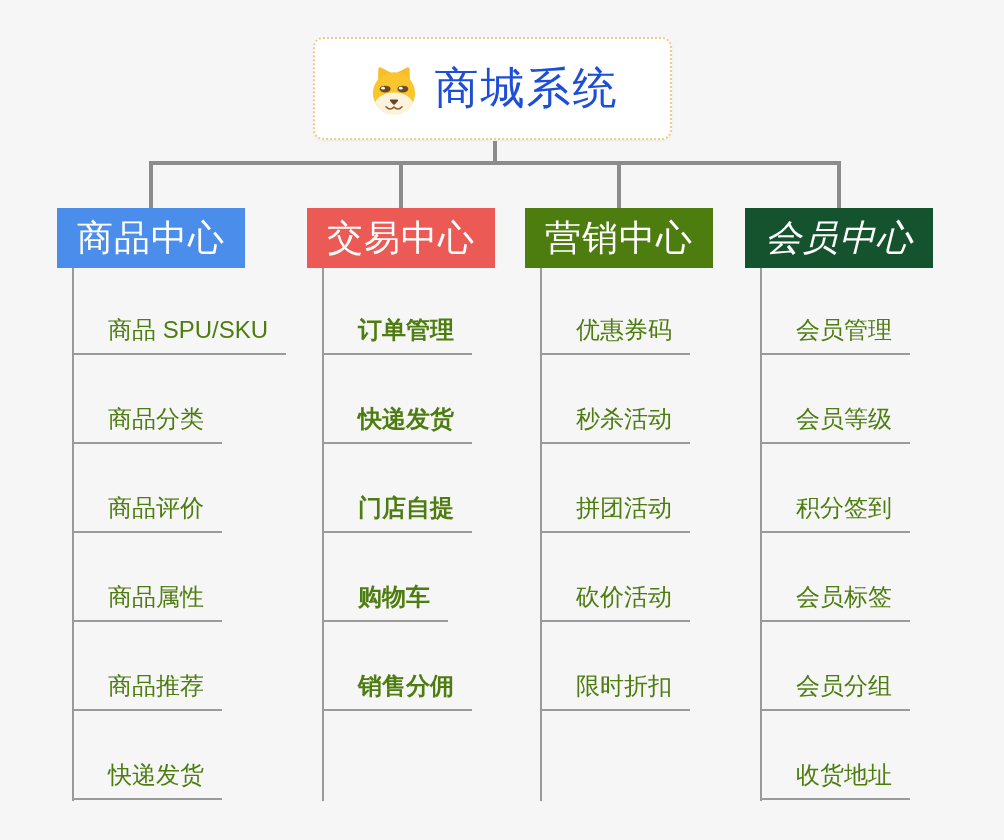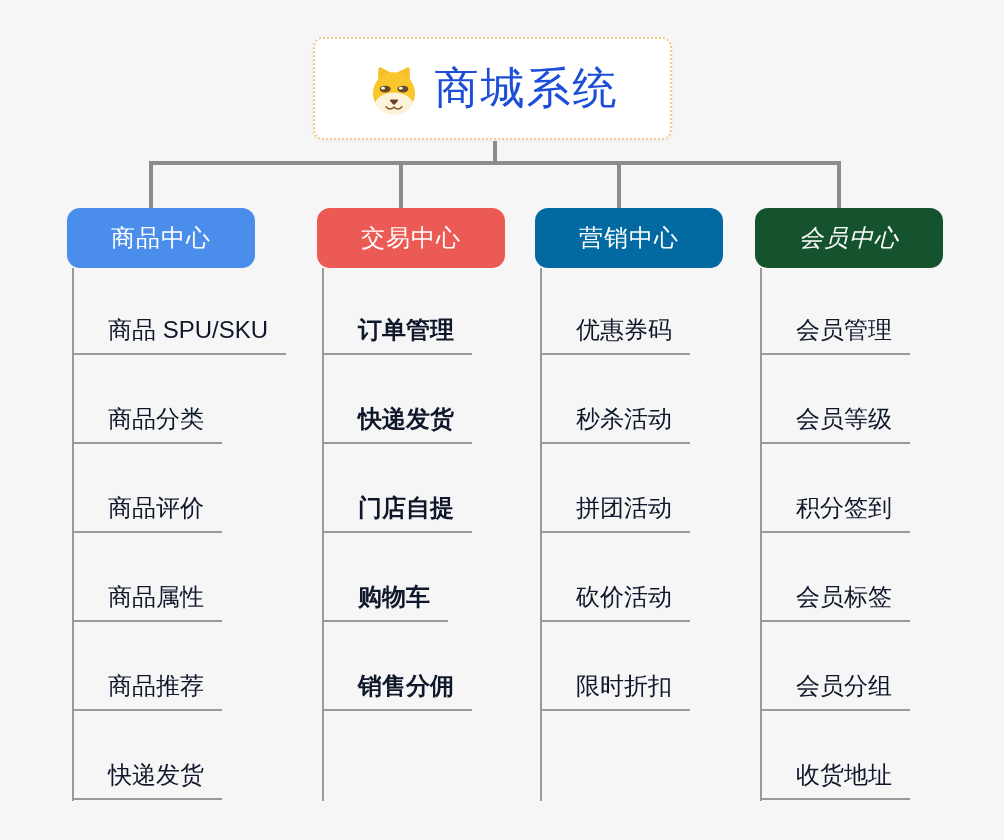--- a/index.html
+++ b/index.html
@@ -31,25 +31,24 @@
     cursor:pointer;
   }
   .root-title{
     font-size:44px;letter-spacing:2px;color:#1d4ed8;white-space:nowrap;
   }
   .dog-icon{width:54px;height:54px;flex:0 0 auto;}
 
   
   .branch-box{
     position:absolute;top:208px;width:188px;height:60px;
-    border-radius:13px;
+    border-radius:0;
     display:flex;align-items:center;justify-content:center;
-    color:#ffffff;font-size:24px;letter-spacing:1px;white-space:nowrap;
+    color:#ffffff;font-size:36px;letter-spacing:1px;white-space:nowrap;
     cursor:pointer;
-    margin-left:10px;
   }
   .branch-0{left:57px;}
   .branch-1{left:307px;}
   .branch-2{left:525px;}
   .branch-3{left:745px;}
 
   
   .trunk{position:absolute;top:268px;width:2px;height:533px;background:#9a9a9a;}
   .trunk-0{left:72px;}
   .trunk-1{left:322px;}
@@ -60,21 +59,21 @@
   .items{position:absolute;top:266px;width:260px;}
   .items-0{left:73px;}
   .items-1{left:323px;font-weight:bold;}
   .items-2{left:541px;}
   .items-3{left:761px;}
   .item{height:89px;display:flex;align-items:flex-end;}
   .item > span{
     display:inline-block;
     border-bottom:2px solid #9a9a9a;
     padding:0 18px 8px 35px;
-    font-size:24px;color:#0f172a;line-height:1.25;white-space:nowrap;
+    font-size:24px;color:#4d7c0f;line-height:1.25;white-space:nowrap;
     cursor:pointer;
   }
 </style>
 </head>
 <body>
 
 <div class="canvas">
 
   <div class="line root-stem"></div>
   <div class="line bus"></div>
@@ -107,21 +106,21 @@
 
       <path d="M28 44.5 h8 q1.5 0.3 0.6 1.6 l-3.4 4 q-1.2 1.2 -2.4 0 l-3.4 -4 q-0.9 -1.3 0.6 -1.6 z" fill="#6B4226"></path>
 
       <path d="M22.5 53 Q27.2 58 32 53.5 Q36.8 58 41.5 53" stroke="#8A5A2B" stroke-width="1.8" fill="none" stroke-linecap="round"></path>
     </svg>
     <span class="root-title">商城系统</span>
   </div>
 
   <div class="branch-box branch-0" style="background-color: rgb(74, 141, 235);">商品中心</div>
   <div class="branch-box branch-1" style="background-color: rgb(236, 90, 85);">交易中心</div>
-  <div class="branch-box branch-2" style="background-color: #0369a1;">营销中心</div>
+  <div class="branch-box branch-2" style="background-color: #4d7c0f;">营销中心</div>
   <div class="branch-box branch-3" style="background-color: #14532d; font-style: italic;">会员中心</div>
 
   <div class="trunk trunk-0"></div>
   <div class="trunk trunk-1"></div>
   <div class="trunk trunk-2"></div>
   <div class="trunk trunk-3"></div>
 
   <div class="items items-0">
     <div class="item">
         <span>商品 SPU/SKU</span>

